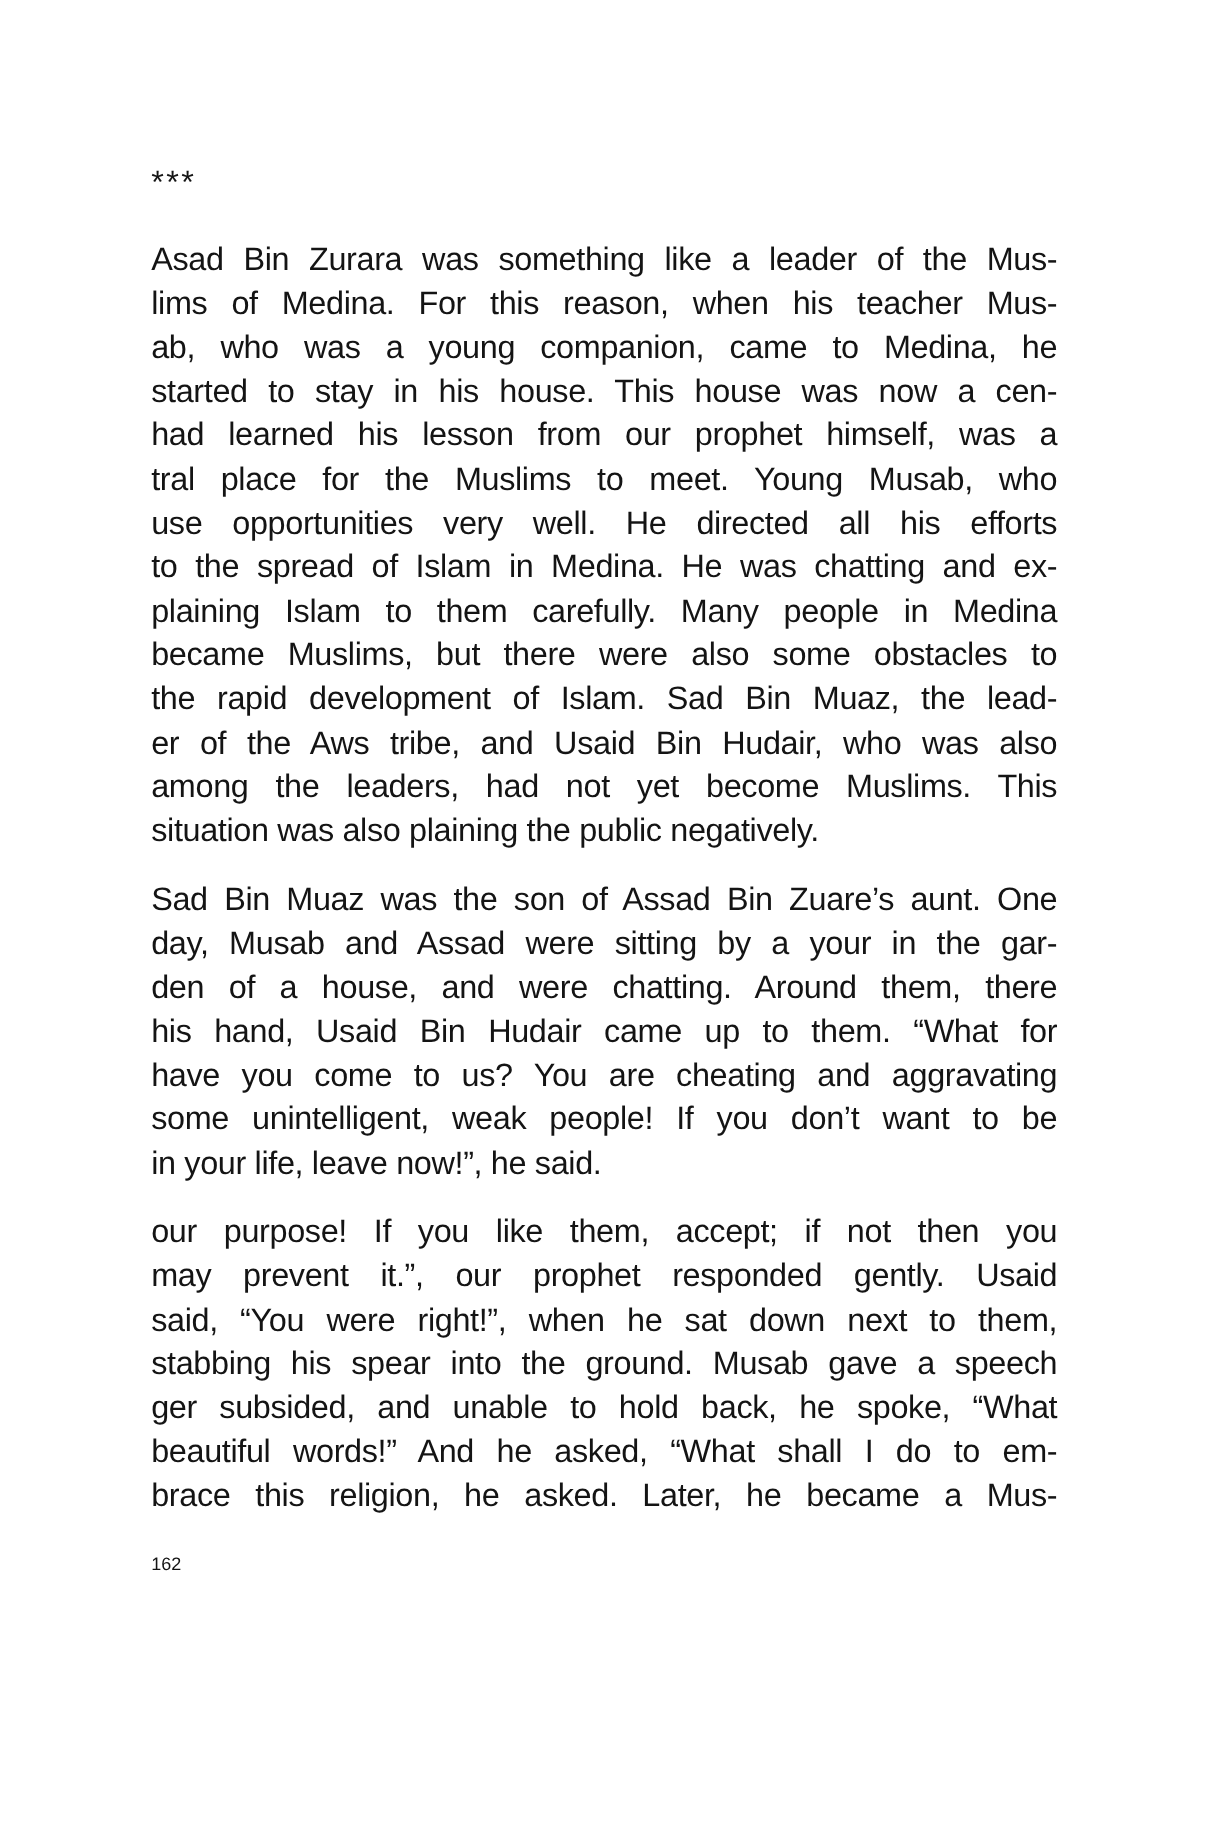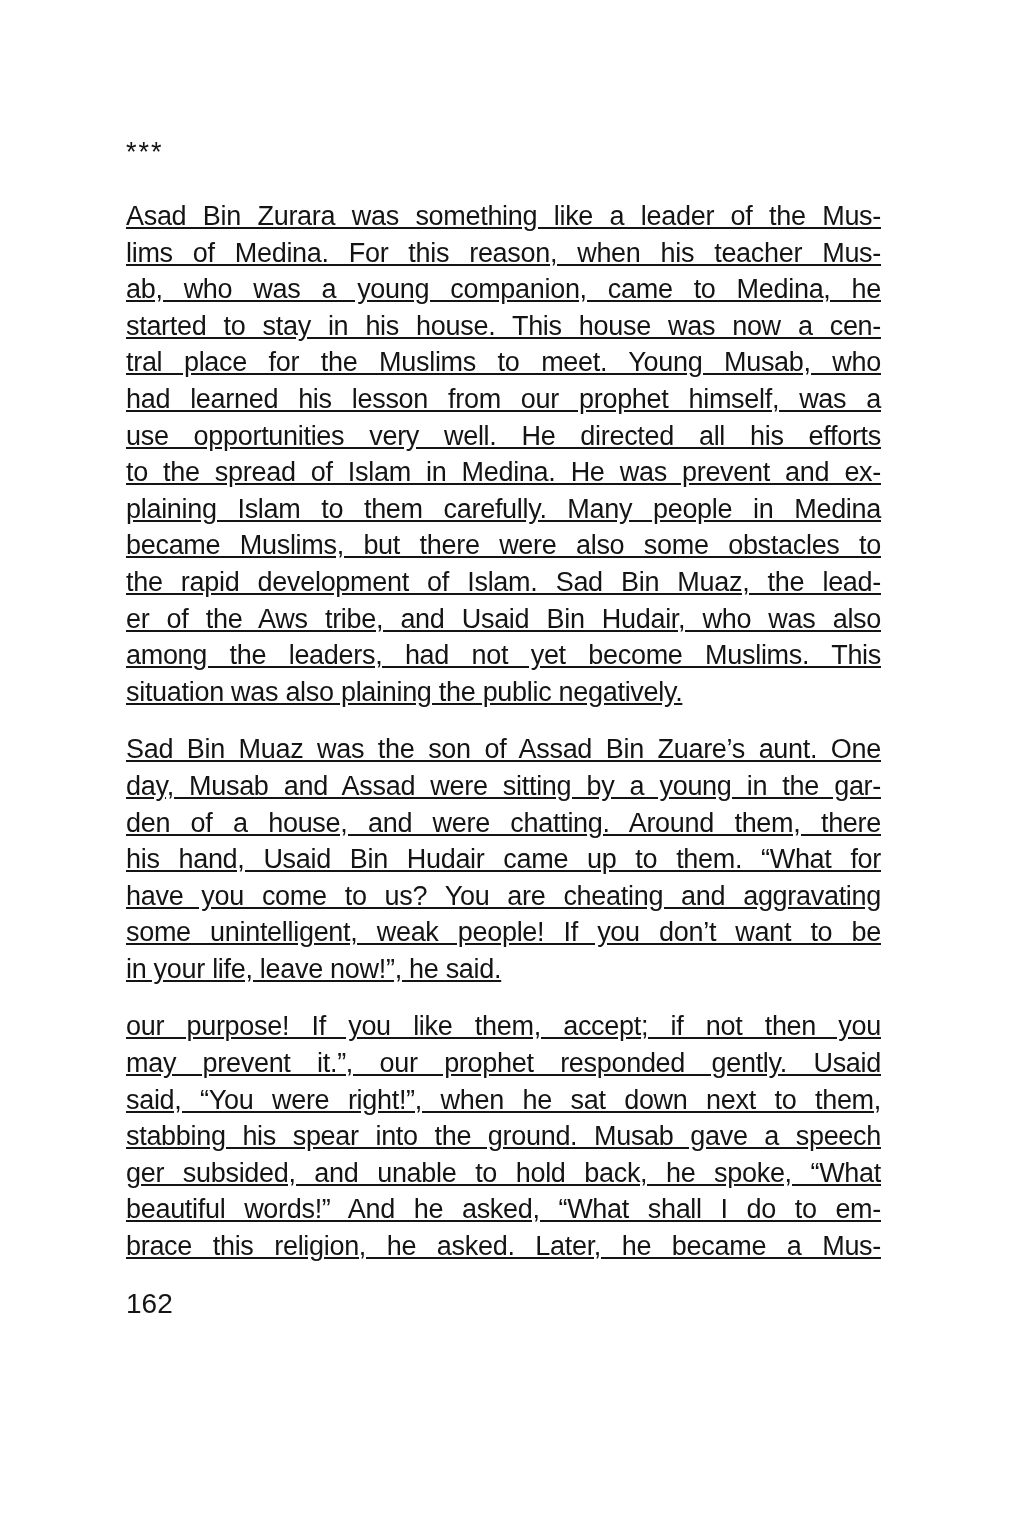--- a/index.html
+++ b/index.html
@@ -22,69 +22,68 @@
     background: #ffffff;
   }
   .divider {
     font-size: 27px;
     line-height: 37px;
     letter-spacing: 2px;
     text-align: left;
   }
   .paragraphs {
     margin-top: 27px;
-    text-decoration: underline;
   }
   .para {
     margin: 0 0 21px 0;
   }
   .line {
     font-size: 27px;
     line-height: 36.6px;
     letter-spacing: -0.3px;
     text-align: justify;
     text-align-last: justify;
     text-justify: inter-word;
     white-space: normal;
   }
   .line.last-left {
     text-align-last: left;
   }
   .page-number {
-    font-size: 28px;
+    font-size: 15px;
     line-height: 36px;
     margin-top: 0;
   }
 </style>
 </head>
 <body>
 
 <div class="page">
   <div class="divider">***</div>
 
   <div class="paragraphs">
       <div class="para">
         <div class="line">Asad Bin Zurara was something like a leader of the Mus-</div>
         <div class="line">lims of Medina. For this reason, when his teacher Mus-</div>
         <div class="line">ab, who was a young companion, came to Medina, he</div>
         <div class="line">started to stay in his house. This house was now a cen-</div>
+        <div class="line">had learned his lesson from our prophet himself, was a</div>
         <div class="line">tral place for the Muslims to meet. Young Musab, who</div>
-        <div class="line">had learned his lesson from our prophet himself, was a</div>
         <div class="line">use opportunities very well. He directed all his efforts</div>
-        <div class="line">to the spread of Islam in Medina. He was prevent and ex-</div>
+        <div class="line">to the spread of Islam in Medina. He was chatting and ex-</div>
         <div class="line">plaining Islam to them carefully. Many people in Medina</div>
         <div class="line">became Muslims, but there were also some obstacles to</div>
         <div class="line">the rapid development of Islam. Sad Bin Muaz, the lead-</div>
         <div class="line">er of the Aws tribe, and Usaid Bin Hudair, who was also</div>
         <div class="line">among the leaders, had not yet become Muslims. This</div>
         <div class="line last-left">situation was also plaining the public negatively.</div>
       </div>
       <div class="para">
         <div class="line">Sad Bin Muaz was the son of Assad Bin Zuare’s aunt. One</div>
-        <div class="line">day, Musab and Assad were sitting by a young in the gar-</div>
+        <div class="line">day, Musab and Assad were sitting by a your in the gar-</div>
         <div class="line">den of a house, and were chatting. Around them, there</div>
         <div class="line">his hand, Usaid Bin Hudair came up to them. “What for</div>
         <div class="line">have you come to us? You are cheating and aggravating</div>
         <div class="line">some unintelligent, weak people! If you don’t want to be</div>
         <div class="line last-left">in your life, leave now!”, he said.</div>
       </div>
       <div class="para">
         <div class="line">our purpose! If you like them, accept; if not then you</div>
         <div class="line">may prevent it.”, our prophet responded gently. Usaid</div>
         <div class="line">said, “You were right!”, when he sat down next to them,</div>

